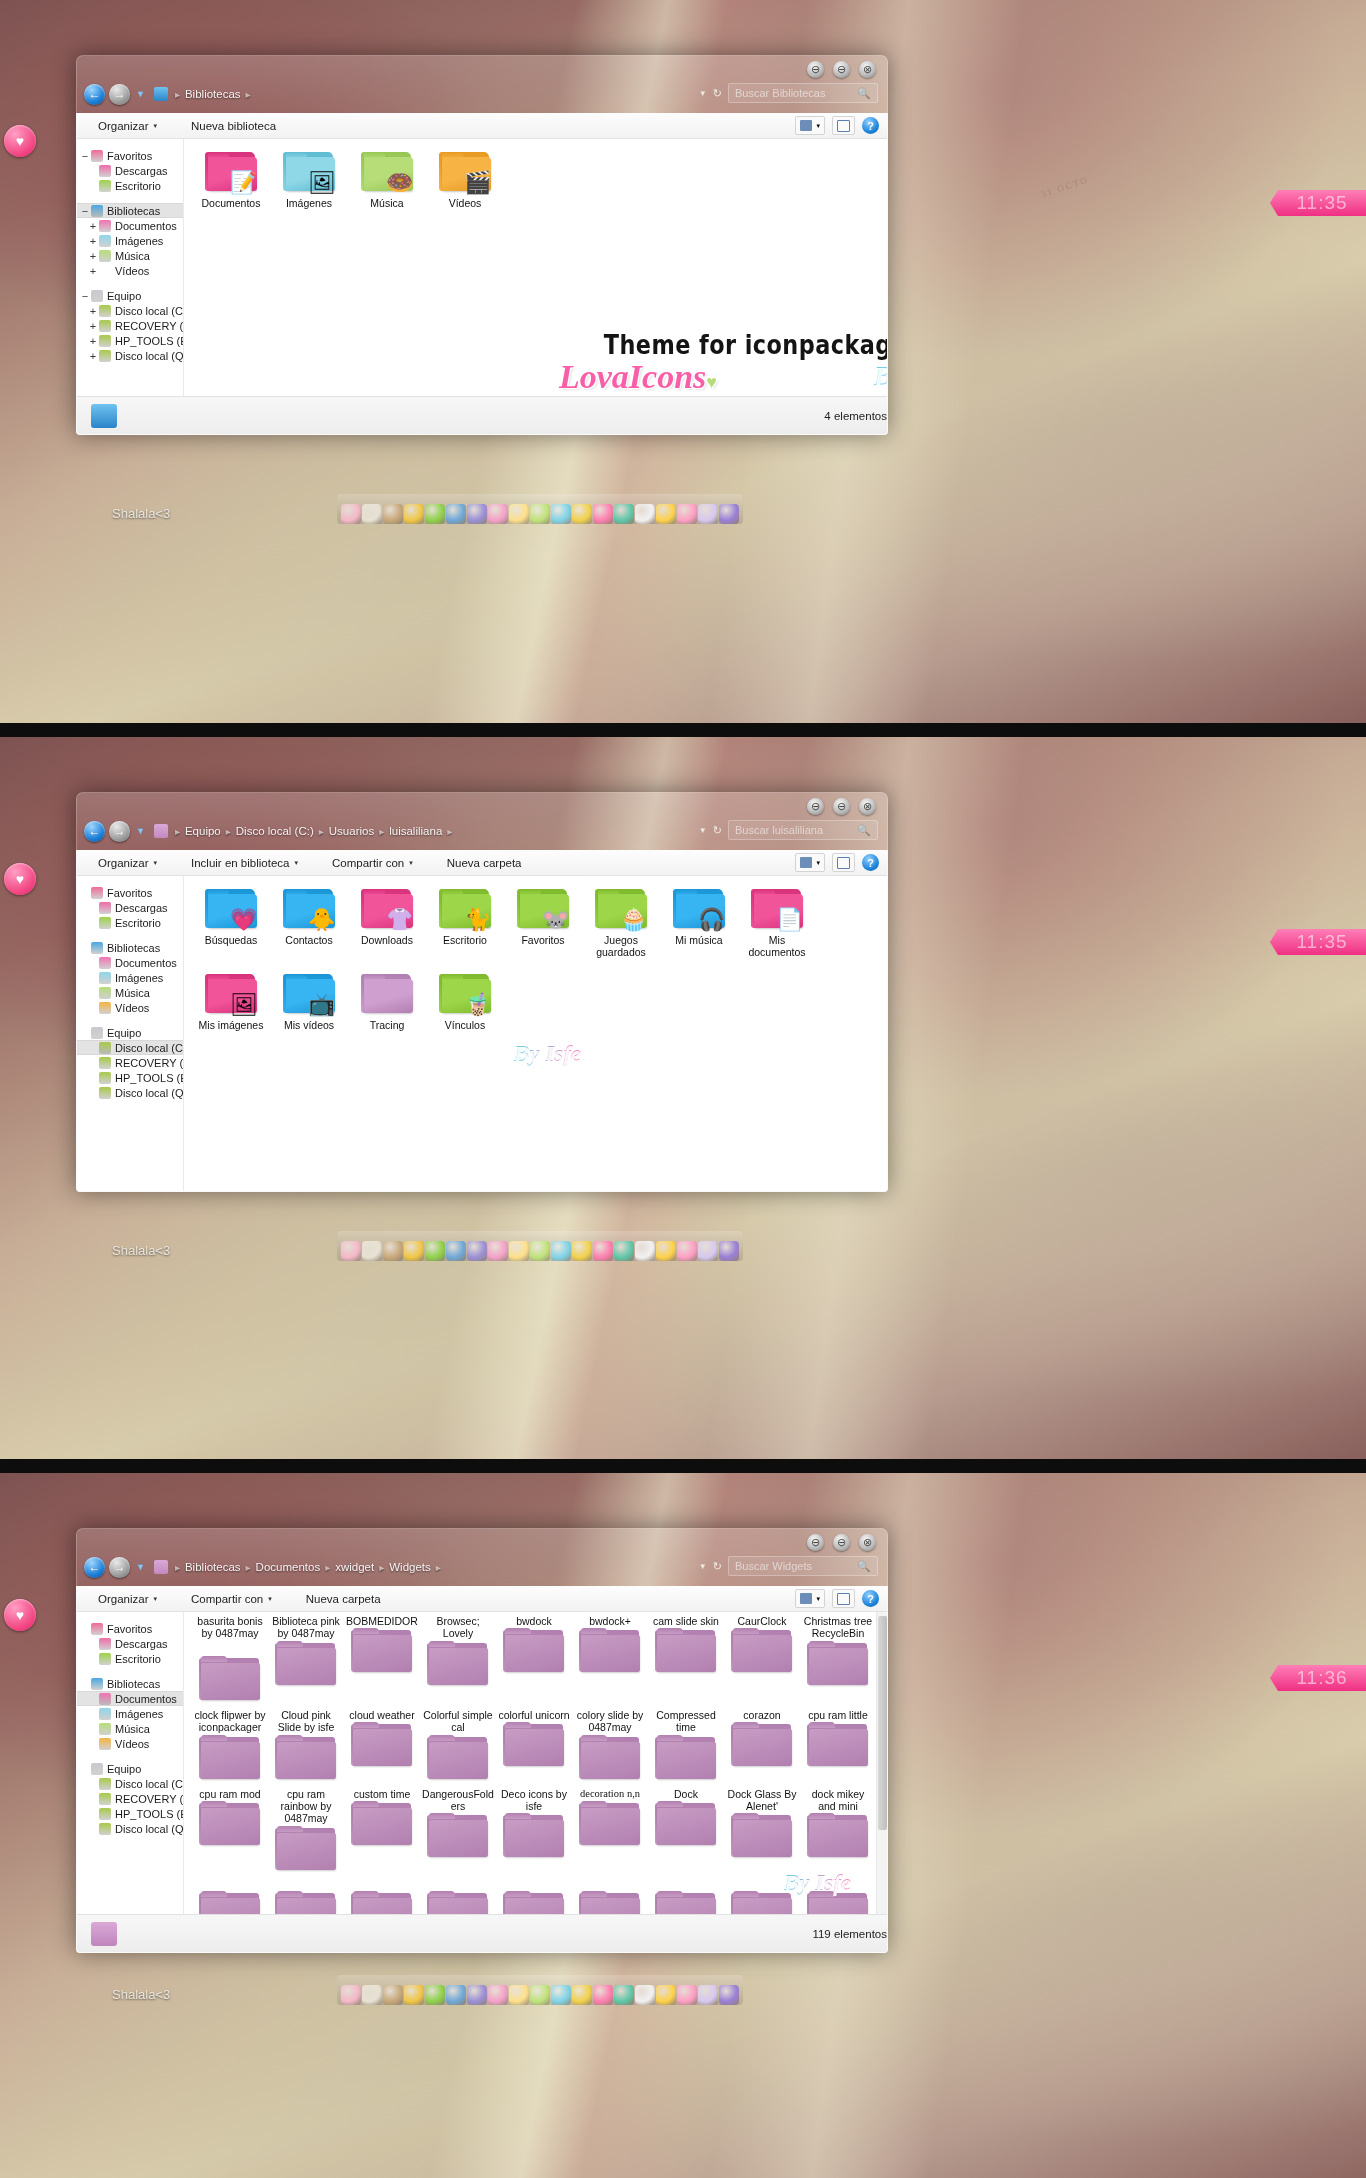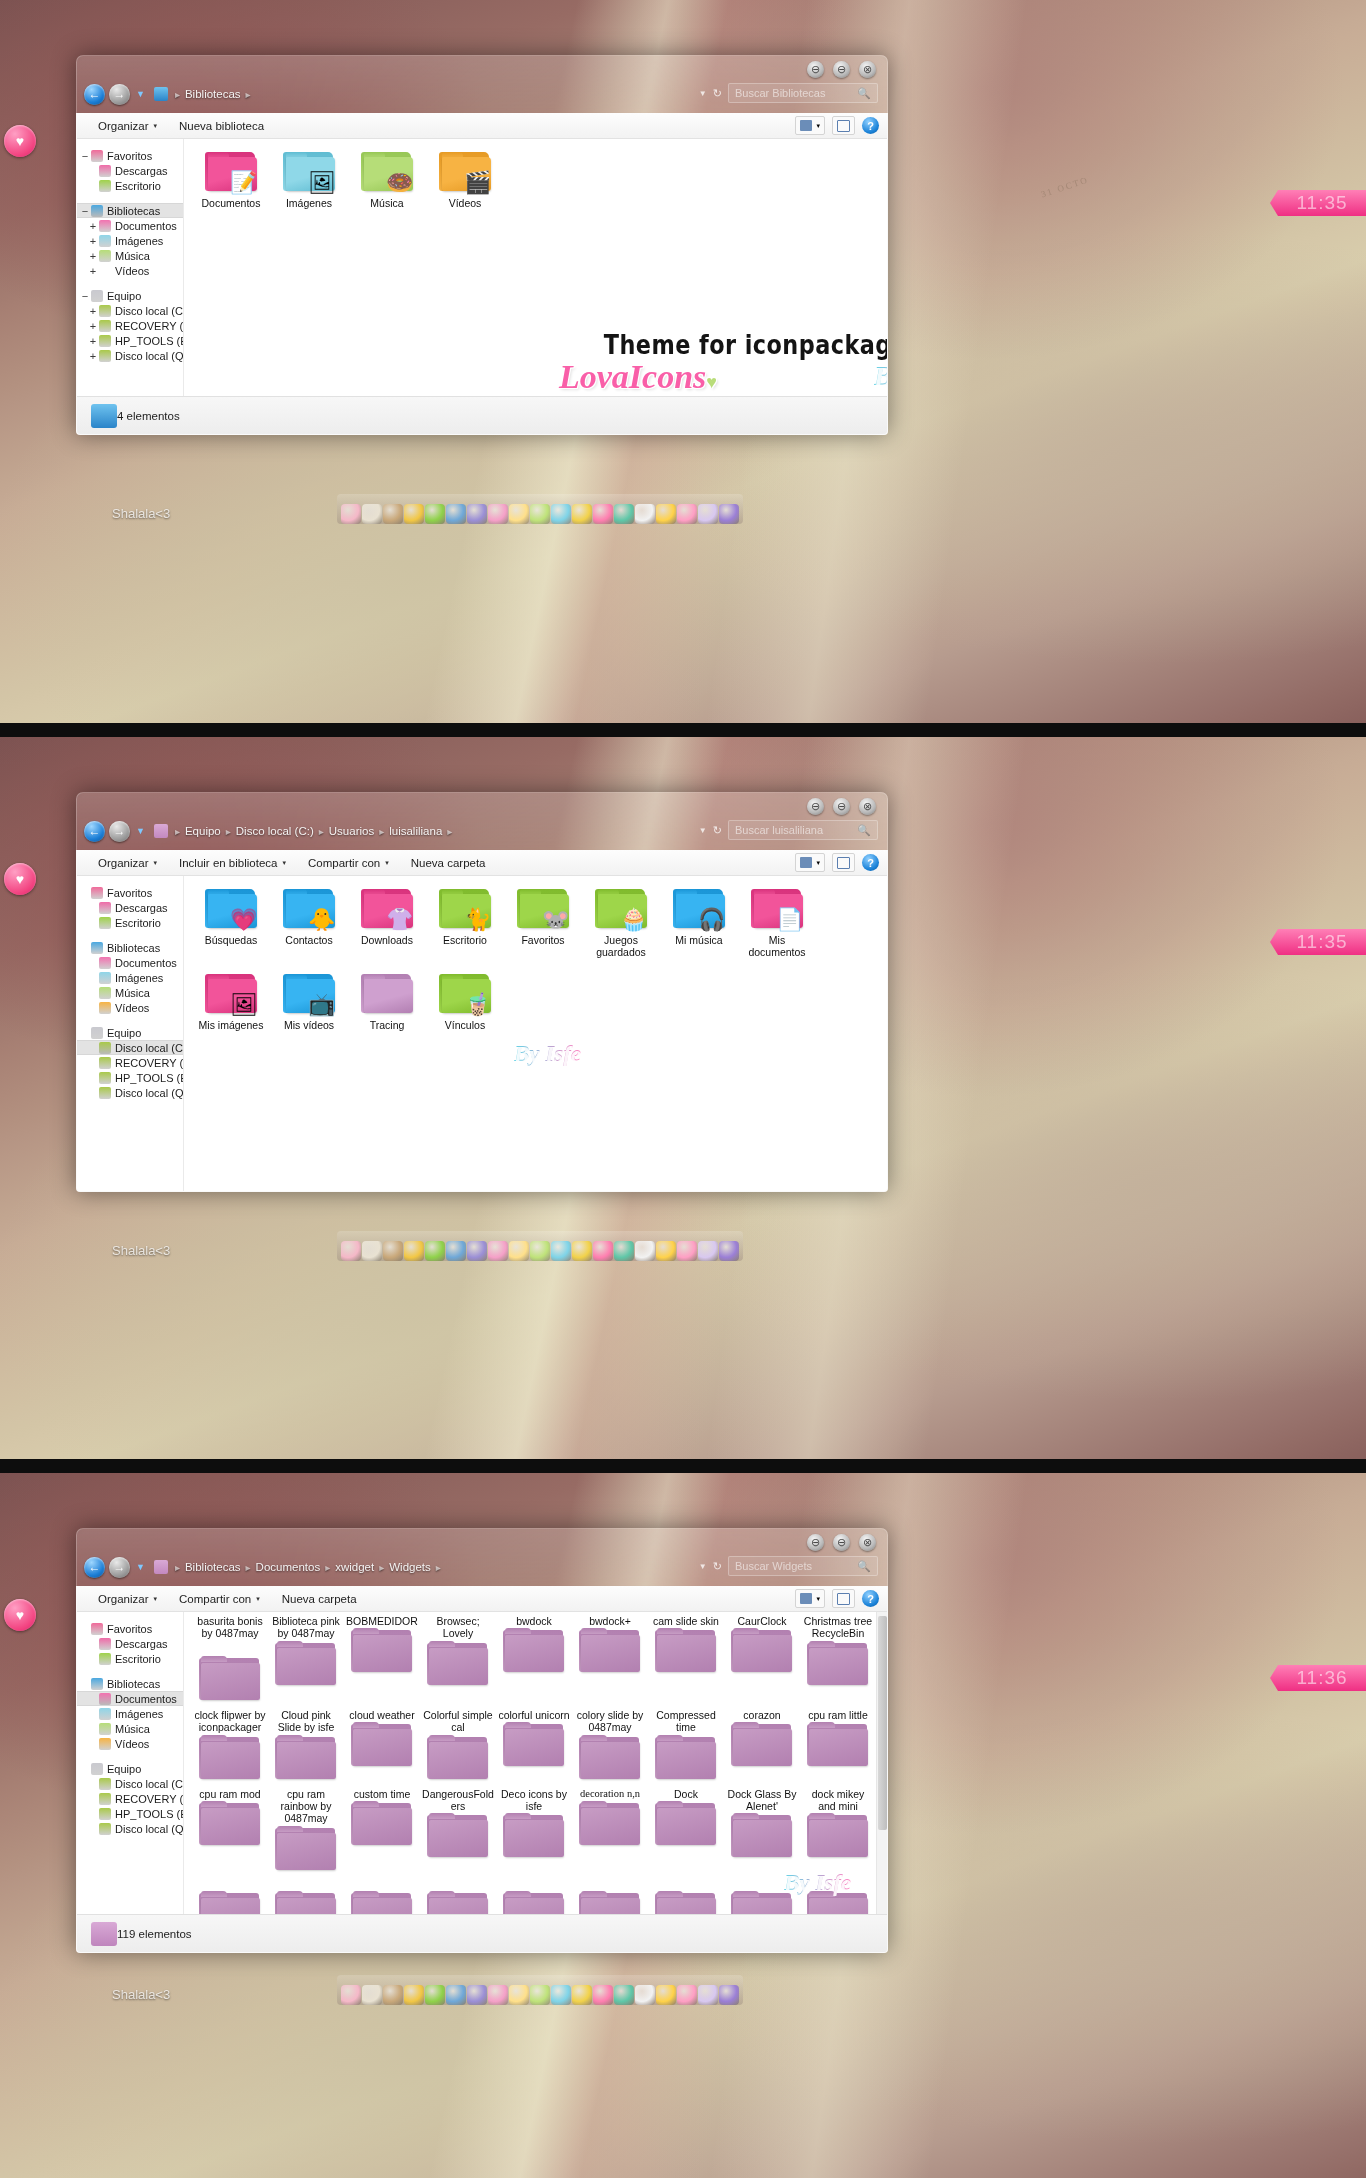--- a/index.html
+++ b/index.html
@@ -129,21 +129,21 @@
   .win-body{
     position:absolute; left:0; right:0; top:58px; bottom:0;
     background:#f8f8f8;
     border:1px solid rgba(255,255,255,.35);
     border-top:none; border-radius:0 0 4px 4px;
     overflow:hidden;
   }
   .toolbar{
     height:26px; background:linear-gradient(180deg,#fdfdfd,#f2f2f2);
     border-bottom:1px solid #e2e2e2;
-    display:flex; align-items:center; gap:0; padding-left:10px;
+    display:flex; align-items:center; gap:12px; padding-left:10px;
     position:relative;
   }
   .tb-item{
     font-size:11.5px; color:#1d1d1d; padding:0 11px; height:20px;
     display:flex; align-items:center; gap:5px; border-radius:2px;
   }
   .tb-item .car{ font-size:7px; color:#333; }
   .tb-right{ position:absolute; right:8px; top:3px; display:flex; align-items:center; gap:7px; }
   .tb-vbtn{
     height:19px; padding:0 4px; display:flex; align-items:center; gap:4px;
@@ -187,21 +187,21 @@
     box-shadow:0 1px 2px rgba(0,0,0,.22);
   }
   .folder .tab{
     position:absolute; left:3px; top:3px; width:21px; height:7px; border-radius:3px 4px 0 0;
   }
   .folder .em{ position:absolute; right:-1px; bottom:-1px; font-size:22px; line-height:1; }
 
   .statusbar{
     position:absolute; left:0; right:0; bottom:0; height:38px;
     background:linear-gradient(180deg,#f7f7f7,#ededed);
-    border-top:1px solid #e1e1e1; display:flex; align-items:center; gap:0; padding-left:14px;
+    border-top:1px solid #e1e1e1; display:flex; align-items:center; gap:0; padding-left:14px;justify-content:space-between;
   }
   .st-ico{ width:26px; height:24px; border-radius:3px; display:block; }
   .st-txt{ font-size:11.5px; color:#1d1d1d; }
 
   .overlay-brand{ position:absolute; pointer-events:none; }
   .ob-1{
     font-family:"DejaVu Sans", sans-serif; font-weight:bold; font-size:27px;
     color:#141414; letter-spacing:.5px; white-space:nowrap;
     font-stretch:condensed; transform:scaleX(.92);
   }

